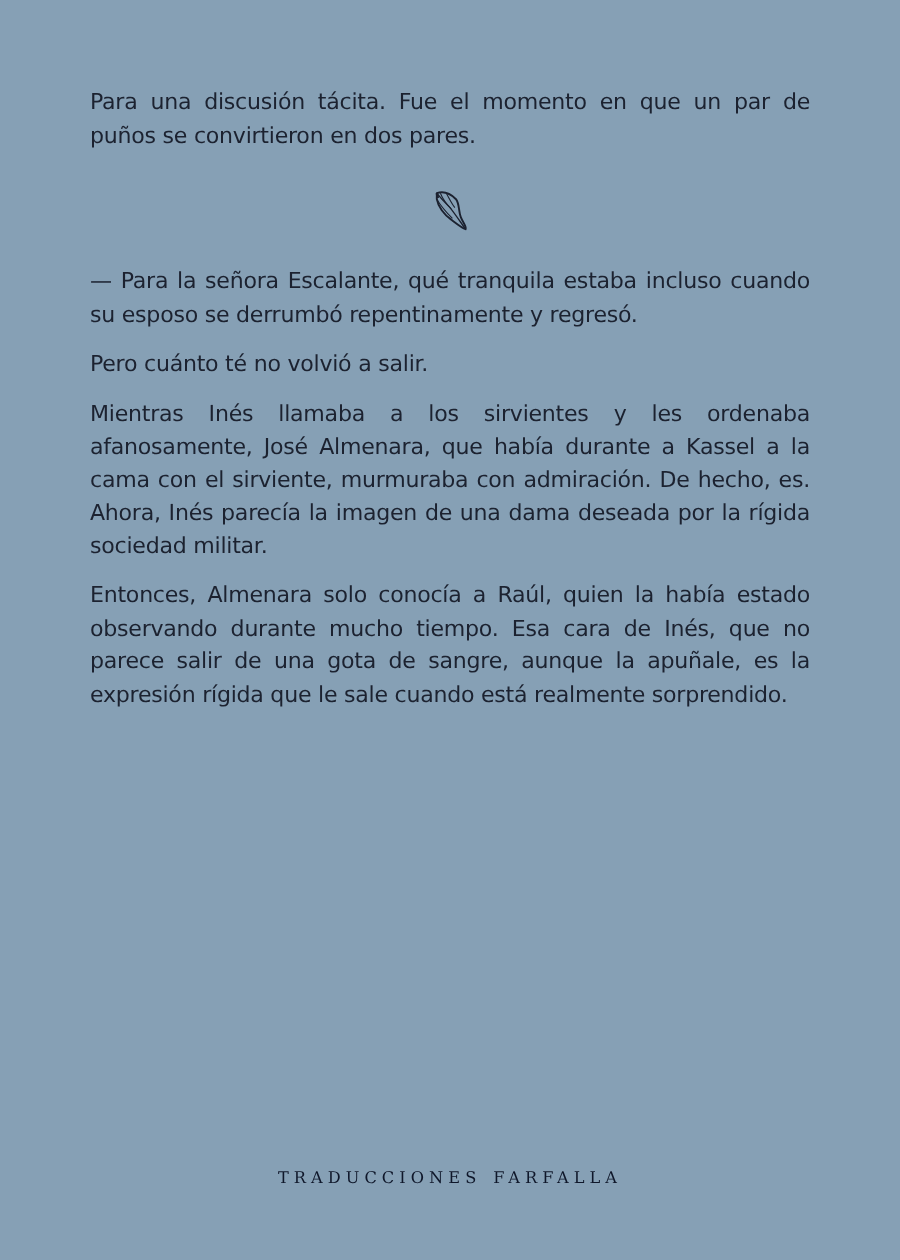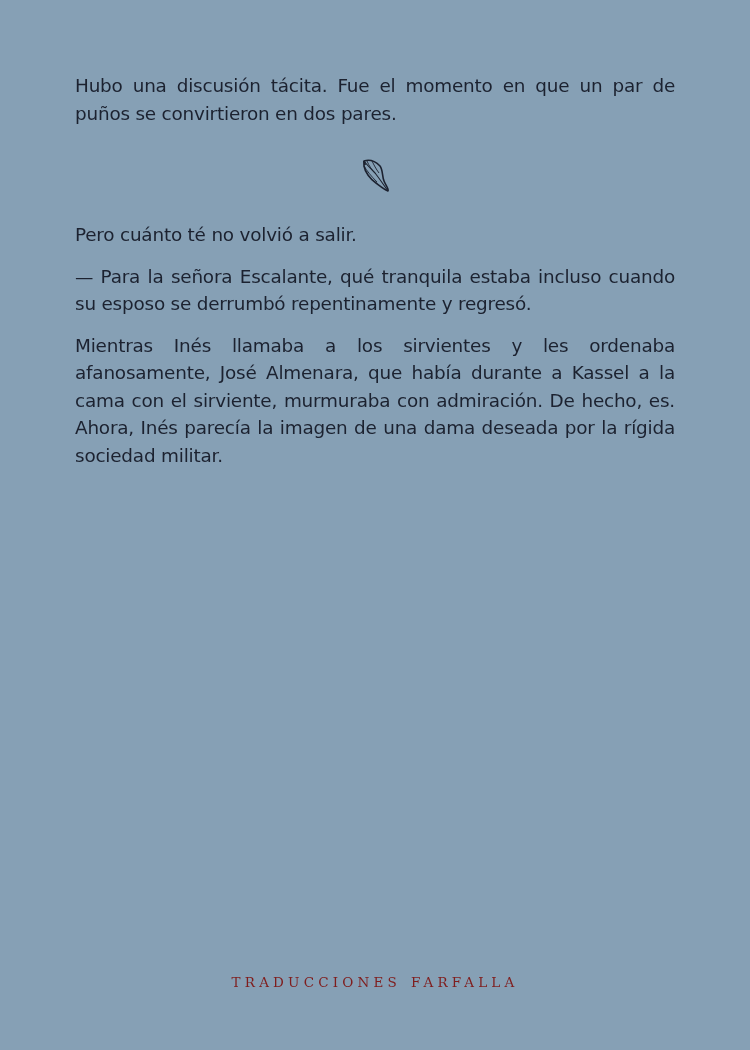--- a/index.html
+++ b/index.html
@@ -42,44 +42,45 @@
   }
   .footer {
     position: absolute;
     left: 0;
     width: 750px;
     top: 974px;
     text-align: center;
     font-family: "DejaVu Serif", serif;
     font-size: 13.5px;
     letter-spacing: 4.2px;
-    color: #7f1d1d;
+    color: #0f172a;
   }
   .footer .gap {
     display: inline-block;
     width: 10px;
   }
 </style>
 </head>
 <body>
 
 <div class="page">
-  <p>Hubo una discusión tácita. Fue el momento en que un par de puños se convirtieron en dos pares.</p>
+  <p>Para una discusión tácita. Fue el momento en que un par de puños se convirtieron en dos pares.</p>
 
   <div class="separator">
     <svg viewBox="0 0 34 38">
       <path d="M6 5 C 12 3, 18 6, 22 10 C 25 14, 24 20, 26 25 C 28 30, 31 33, 30 35 C 27 34, 22 30, 18 27 C 12 23, 7 16, 6 10 Z" fill="none" stroke="#1c2230" stroke-width="1.6" stroke-linejoin="round"></path>
       <path d="M6 5 C 9 9, 13 13, 17 17 C 21 22, 25 28, 30 35" fill="none" stroke="#1c2230" stroke-width="1.1"></path>
       <path d="M9 5 C 11 10, 14 14, 18 18" fill="none" stroke="#1c2230" stroke-width="0.9"></path>
       <path d="M14 5 C 16 9, 18 13, 21 17" fill="none" stroke="#1c2230" stroke-width="0.9"></path>
       <path d="M6 10 C 9 15, 13 20, 19 26" fill="none" stroke="#1c2230" stroke-width="0.9"></path>
       <path d="M6 5 L 7 9" fill="none" stroke="#1c2230" stroke-width="2"></path>
     </svg>
   </div>
 
+  <p>— Para la señora Escalante, qué tranquila estaba incluso cuando su esposo se derrumbó repentinamente y regresó.</p>
   <p>Pero cuánto té no volvió a salir.</p>
-  <p>— Para la señora Escalante, qué tranquila estaba incluso cuando su esposo se derrumbó repentinamente y regresó.</p>
   <p>Mientras Inés llamaba a los sirvientes y les ordenaba afanosamente, José Almenara, que había durante a Kassel a la cama con el sirviente, murmuraba con admiración. De hecho, es. Ahora, Inés parecía la imagen de una dama deseada por la rígida sociedad militar.</p>
+  <p>Entonces, Almenara solo conocía a Raúl, quien la había estado observando durante mucho tiempo. Esa cara de Inés, que no parece salir de una gota de sangre, aunque la apuñale, es la expresión rígida que le sale cuando está realmente sorprendido.</p>
 </div>
 
 <div class="footer">
   <span>TRADUCCIONES</span><span class="gap"></span><span>FARFALLA</span>
 </div>
 
 </body></html>

